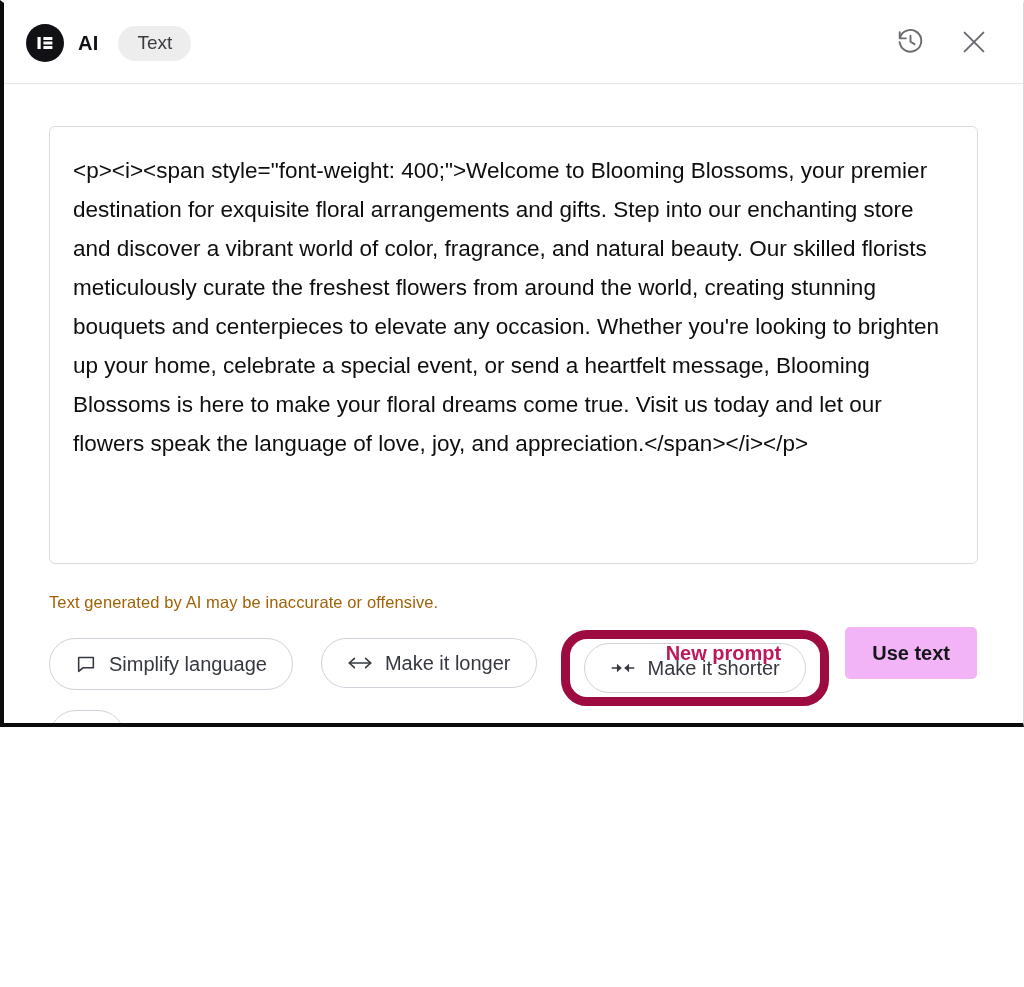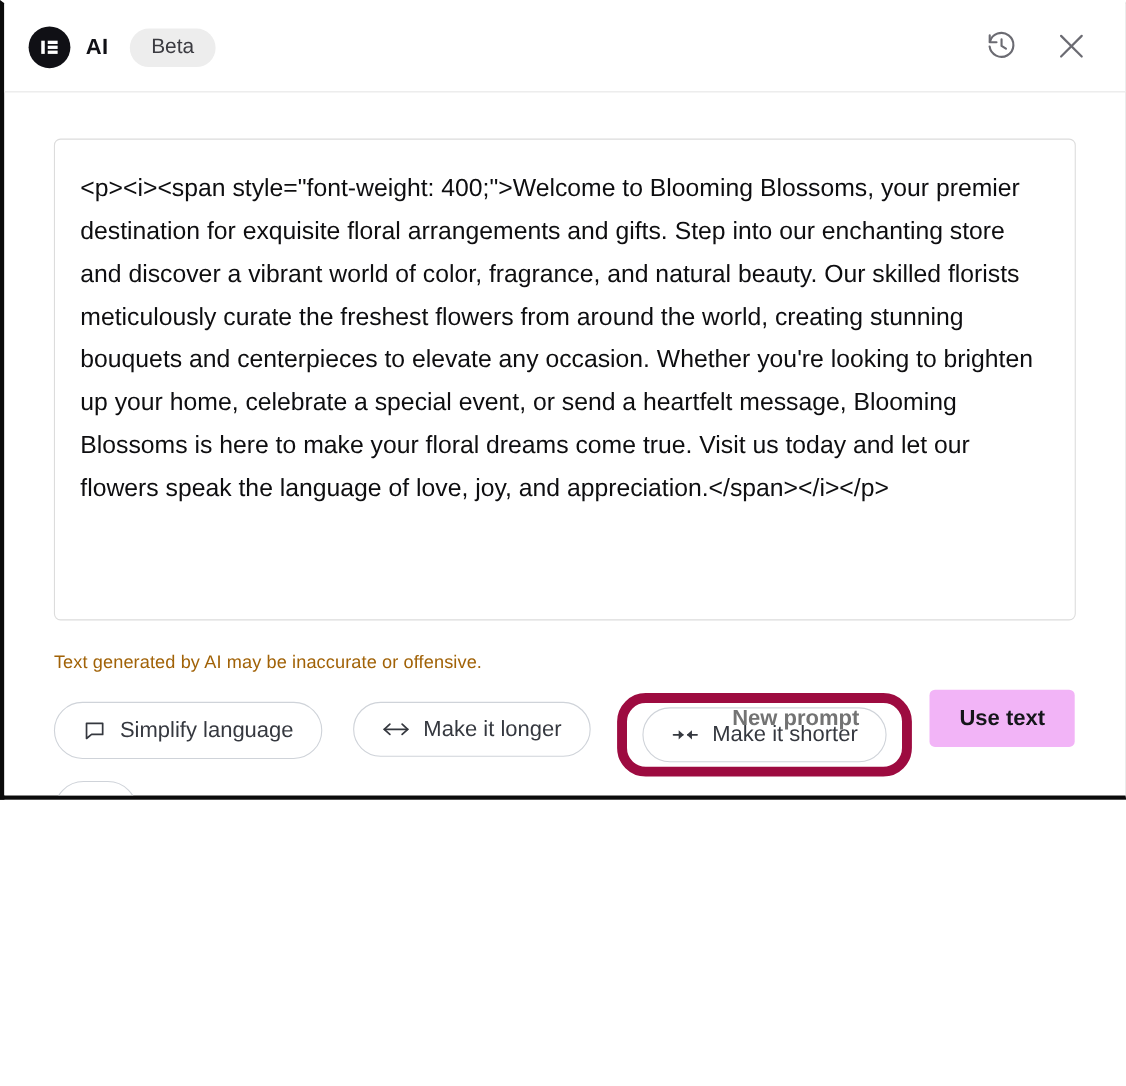--- a/index.html
+++ b/index.html
@@ -183,21 +183,21 @@
     bottom: 44px;
     display: flex;
     align-items: center;
     gap: 26px;
   }
   .link-btn {
     background: none;
     border: none;
     font-size: 20px;
     font-weight: bold;
-    color: #737373;
+    color: #be185d;
     cursor: pointer;
     padding: 6px 2px;
   }
   .primary-btn {
     background: #f2b4f7;
     border: none;
     border-radius: 5px;
     font-size: 20px;
     font-weight: bold;
     color: #15161a;
@@ -217,21 +217,21 @@
     <div class="brand">
       <span class="logo-circle">
         <svg class="logo-glyph" width="20" height="20" viewBox="0 0 20 20" aria-hidden="true">
           <rect x="2.5" y="4" width="3.2" height="12" fill="#ffffff"></rect>
           <rect x="8.4" y="4" width="9" height="3" fill="#ffffff"></rect>
           <rect x="8.4" y="8.5" width="9" height="3" fill="#ffffff"></rect>
           <rect x="8.4" y="13" width="9" height="3" fill="#ffffff"></rect>
         </svg>
       </span>
       <span class="brand-name">AI</span>
-      <span class="beta-pill">Beta</span>
+      <span class="beta-pill">Text</span>
     </div>
 
     <div class="header-actions">
       <button class="icon-btn">
         <span>
           <svg width="29" height="29" viewBox="0 0 24 24" fill="none" stroke="#6b6b72" stroke-width="1.6" stroke-linecap="round" stroke-linejoin="round" aria-hidden="true">
             <path d="M3.2 9.2 A9 9 0 1 1 3 12.6"></path>
             <polyline points="3.1,4.3 3.1,9.4 8.2,9.4"></polyline>
             <polyline points="12,7.3 12,12.2 15.3,14.2"></polyline>
           </svg>

